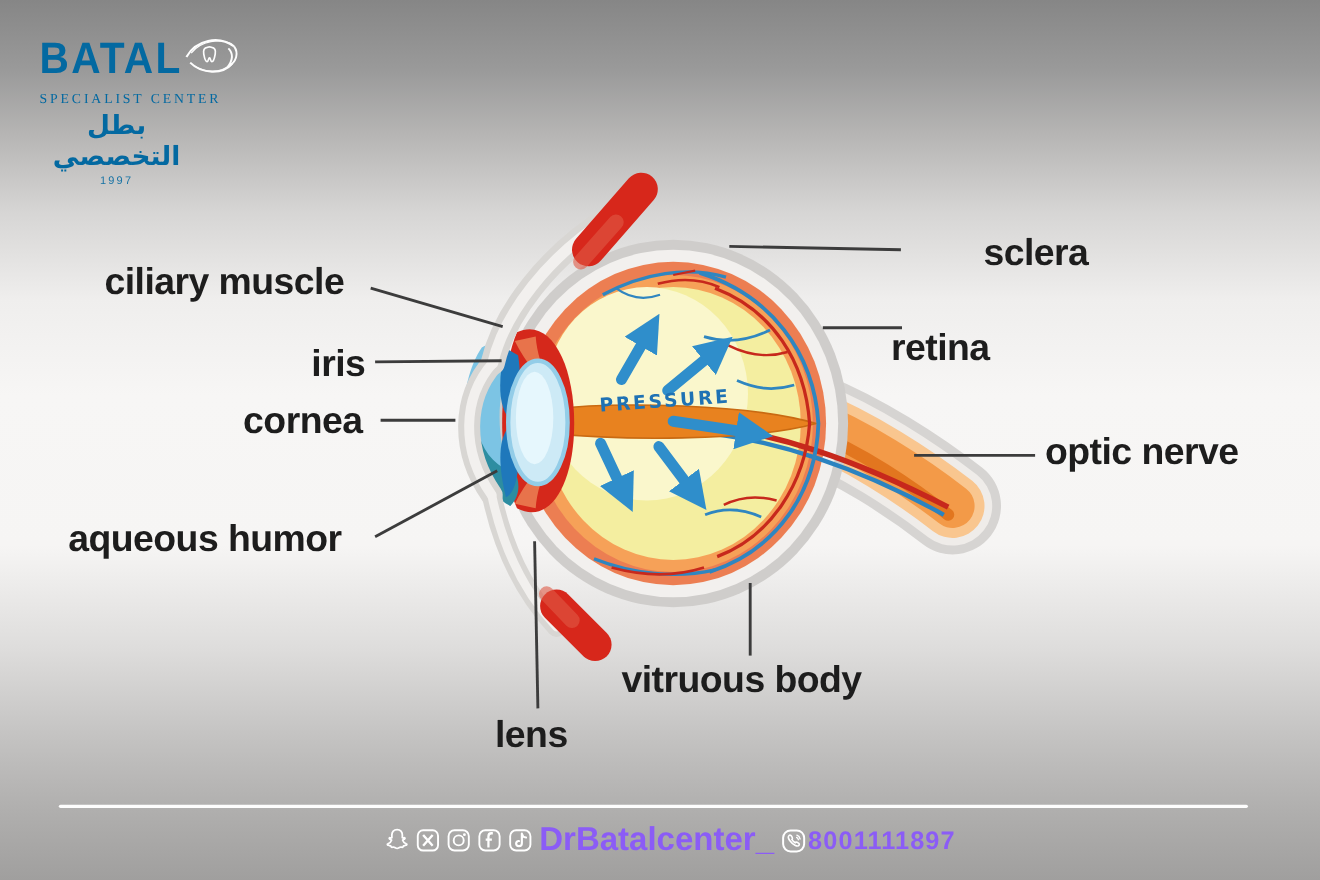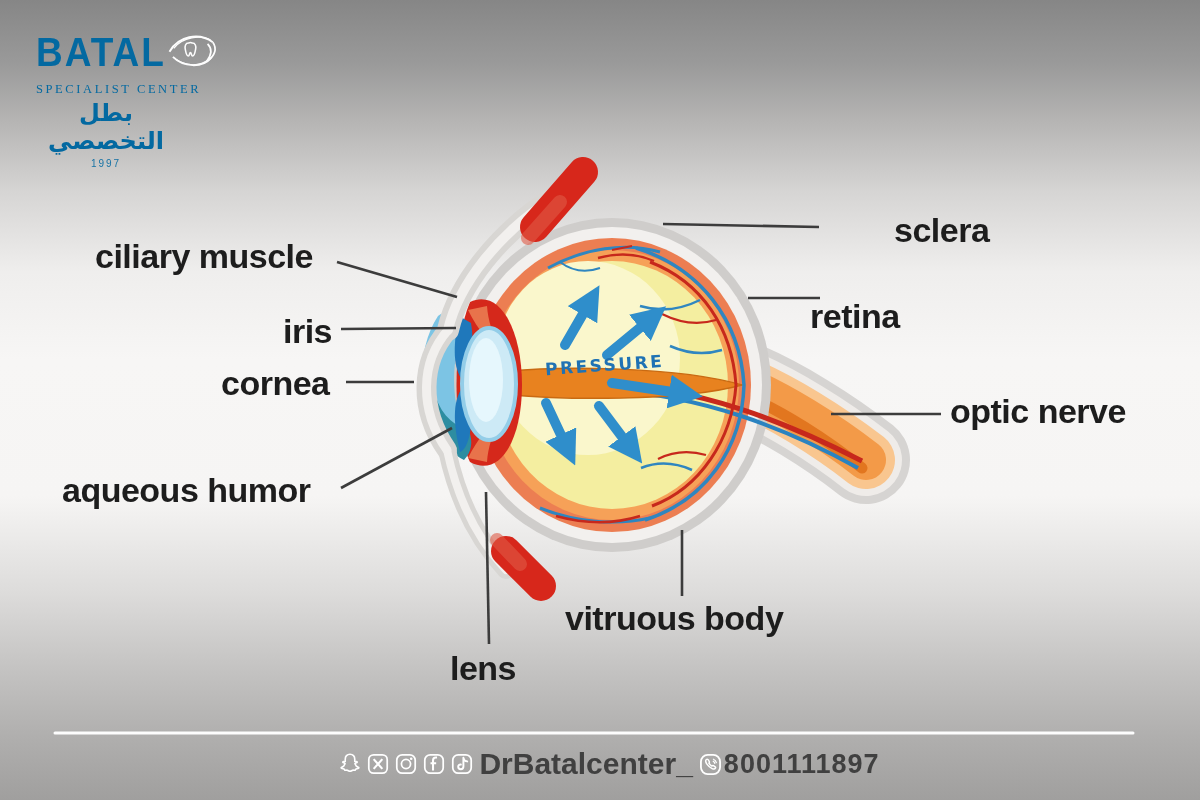--- a/index.html
+++ b/index.html
@@ -31,25 +31,25 @@
   .lbl-lens{left:450px;top:648px;}
   .lbl-vitruous{left:565px;top:598px;}
   .lbl-sclera{left:872px;top:210px;margin-left:22px;}
   .lbl-retina{left:810px;top:278px;margin-top:18px;}
   .lbl-optic{left:950px;top:391px;}
 
   .pressure{position:absolute;left:545px;top:355px;color:#1f72b4;font-size:17px;font-weight:bold;
     letter-spacing:2.5px;transform:rotate(-4deg);font-family:"DejaVu Sans",sans-serif;}
 
   
-  .footer{position:absolute;left:17px;right:0;top:747px;display:flex;align-items:center;justify-content:center;color:#404040;}
+  .footer{position:absolute;left:17px;right:0;top:747px;display:flex;align-items:center;justify-content:center;color:#8b5cf6;}
   .footer .icons{display:flex;align-items:center;gap:2px;margin-right:4px;}
   .footer svg{display:block;}
   .handle{font-size:30px;font-weight:bold;letter-spacing:0px;}
-  .phone-number{font-size:27px;font-weight:bold;letter-spacing:1px;}
+  .phone-number{font-size:23px;font-weight:bold;letter-spacing:1px;}
   .phone-wrap{display:flex;align-items:center;margin-left:4px;}
 </style>
 </head>
 <body>
 
 <div class="stage">
 
   <svg class="art" width="1200" height="800" viewBox="0 0 1200 800">
     <defs>
       <marker id="ah" markerWidth="3.4" markerHeight="3.4" refX="1.7" refY="1.7" orient="auto">

